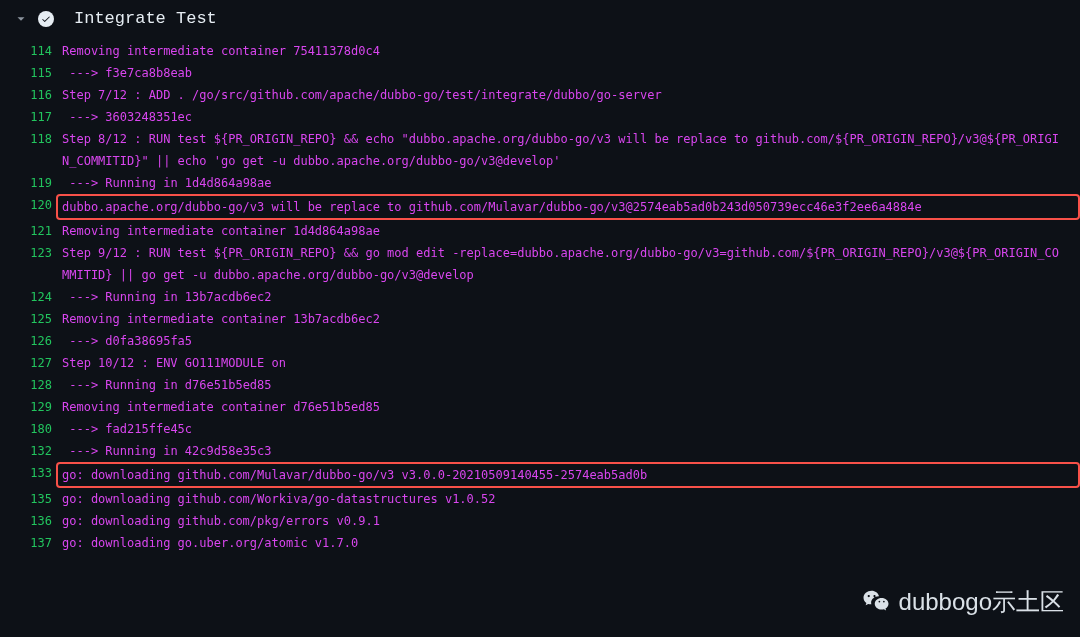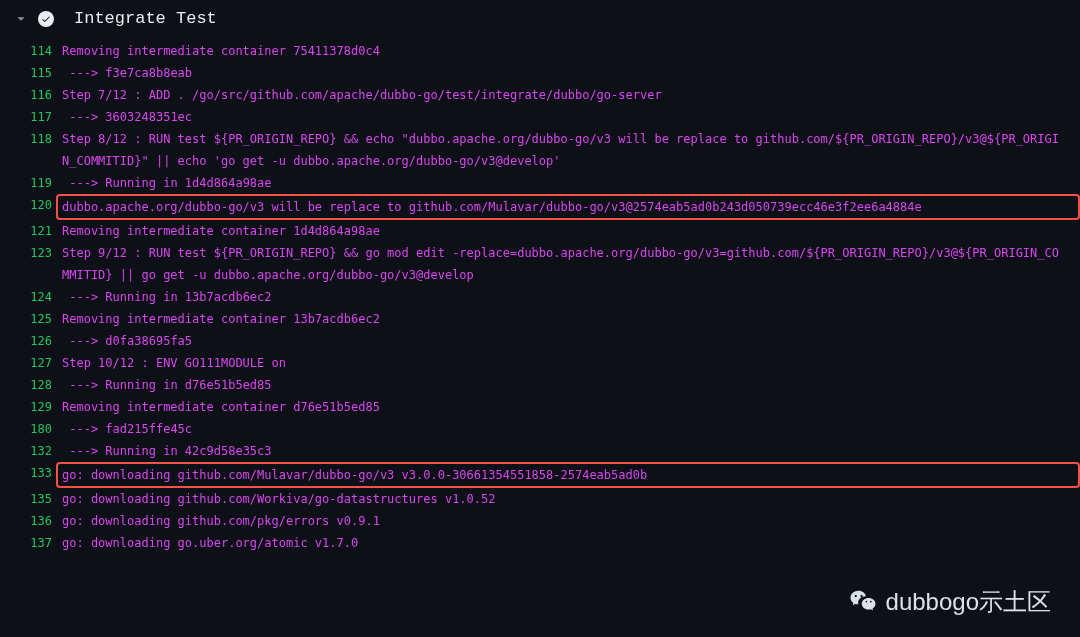--- a/index.html
+++ b/index.html
@@ -79,21 +79,21 @@
       border: 2px solid #f85149;
       border-radius: 4px;
       padding: 0 4px;
       margin-left: -6px;
       display: inline-block;
       max-width: 100%;
     }
     .watermark {
       position: absolute;
       bottom: 20px;
-      right: 29px;
+      right: 16px;
       display: flex;
       align-items: center;
       gap: 8px;
       color: #e6edf3;
       font-family: -apple-system, BlinkMacSystemFont, "Segoe UI", Helvetica, Arial, sans-serif;
       font-size: 24px;
       font-weight: 500;
       opacity: 0.95;
     }
     .watermark-icon {
@@ -185,21 +185,21 @@
     <div class="log-line">
       <span class="line-number">180</span>
       <span class="line-content"> ---&gt; fad215ffe45c</span>
     </div>
     <div class="log-line">
       <span class="line-number">132</span>
       <span class="line-content"> ---&gt; Running in 42c9d58e35c3</span>
     </div>
     <div class="log-line">
       <span class="line-number">133</span>
-      <span class="line-content highlighted">go: downloading github.com/Mulavar/dubbo-go/v3 v3.0.0-30661354551858-2574eab5ad0b</span>
+      <span class="line-content highlighted">go: downloading github.com/Mulavar/dubbo-go/v3 v3.0.0-20210509140455-2574eab5ad0b</span>
     </div>
     <div class="log-line">
       <span class="line-number">135</span>
       <span class="line-content">go: downloading github.com/Workiva/go-datastructures v1.0.52</span>
     </div>
     <div class="log-line">
       <span class="line-number">136</span>
       <span class="line-content">go: downloading github.com/pkg/errors v0.9.1</span>
     </div>
     <div class="log-line">

